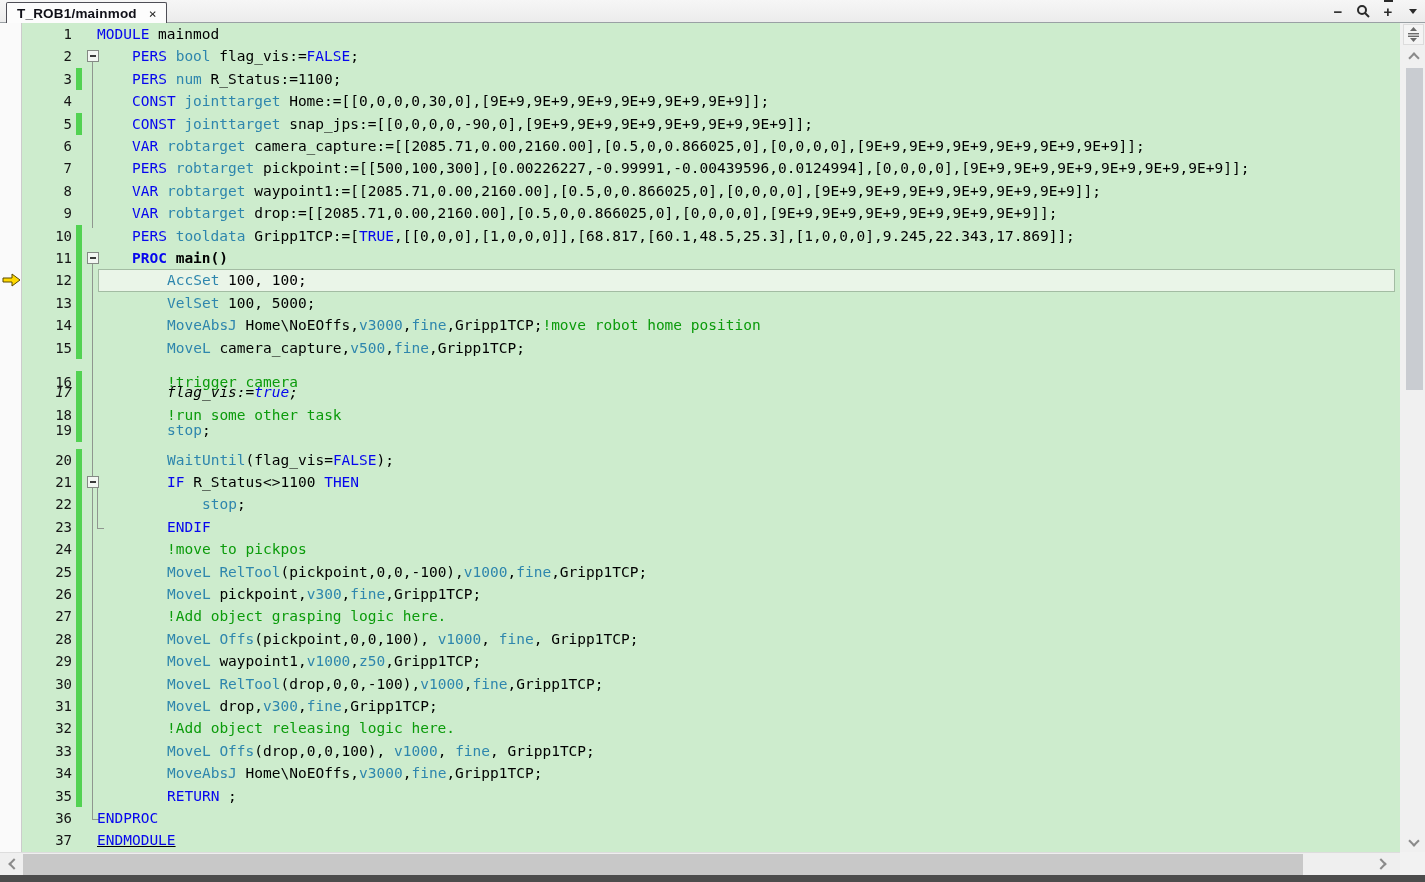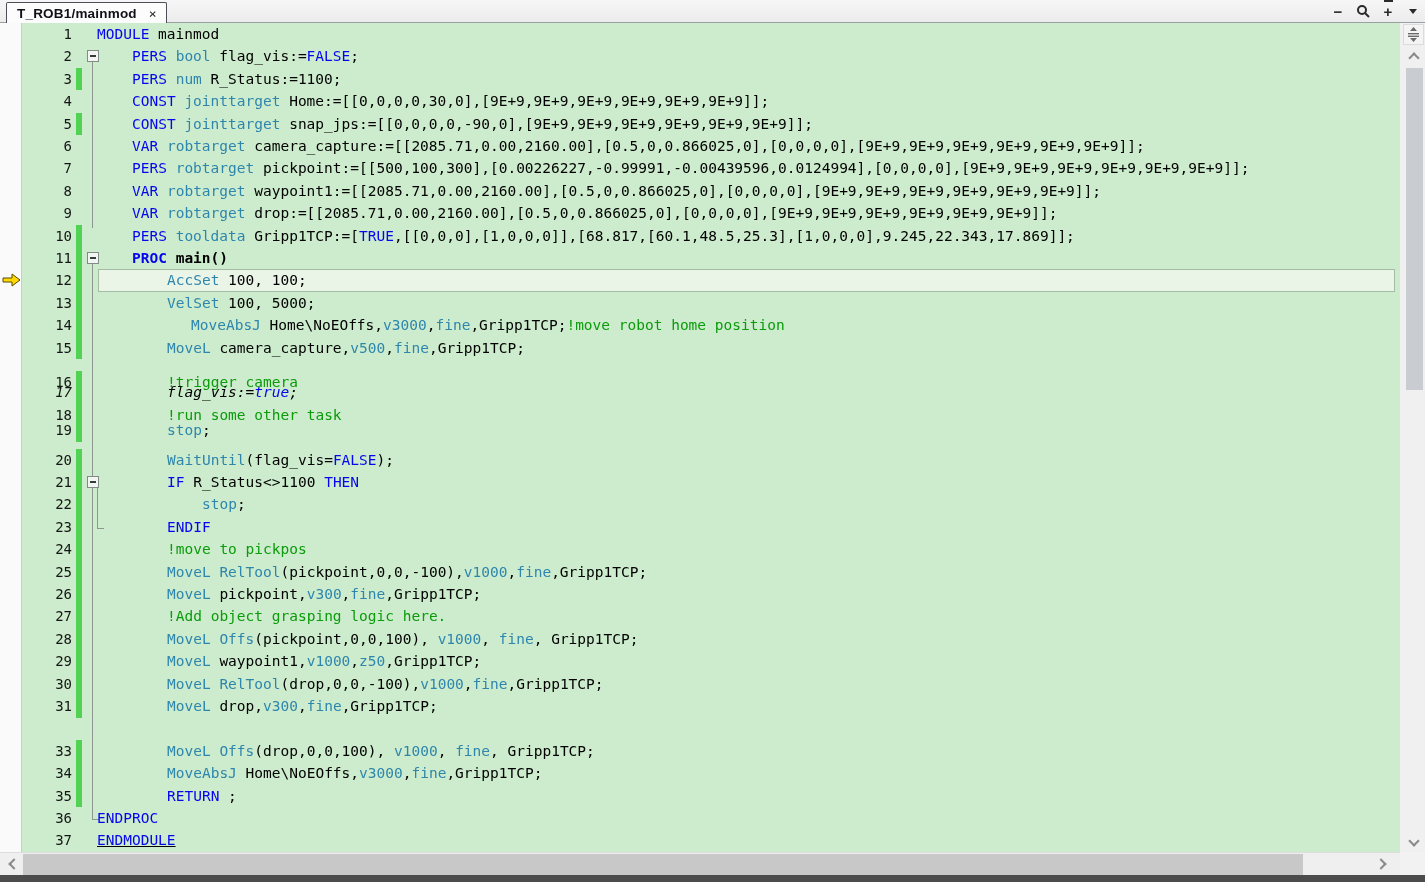--- a/index.html
+++ b/index.html
@@ -156,21 +156,21 @@
         <div class="current-box"></div>
         <span class="ln">12</span>
         <div class="bar"></div>
         <div class="code" style="padding-left: 145px;"><span class="seg-t">AccSet</span><span class="seg-p"> 100, 100;</span></div>
       </div>
       <div class="row" style="top: 268.8px;">
         <span class="ln">13</span>
         <div class="bar"></div>
         <div class="code" style="padding-left: 145px;"><span class="seg-t">VelSet</span><span class="seg-p"> 100, 5000;</span></div>
       </div>
-      <div class="row" style="top: 291.2px; padding-left: 24px;">
+      <div class="row" style="top: 291.2px;">
         <span class="ln">14</span>
         <div class="bar"></div>
         <div class="code" style="padding-left: 145px;"><span class="seg-t">MoveAbsJ</span><span class="seg-p"> Home\NoEOffs,</span><span class="seg-t">v3000</span><span class="seg-p">,</span><span class="seg-t">fine</span><span class="seg-p">,Gripp1TCP;</span><span class="seg-c">!move robot home position</span></div>
       </div>
       <div class="row" style="top: 313.6px;">
         <span class="ln">15</span>
         <div class="bar"></div>
         <div class="code" style="padding-left: 145px;"><span class="seg-t">MoveL</span><span class="seg-p"> camera_capture,</span><span class="seg-t">v500</span><span class="seg-p">,</span><span class="seg-t">fine</span><span class="seg-p">,Gripp1TCP;</span></div>
       </div>
       <div class="row" style="top: 336px; margin-top: 12px;">
@@ -246,20 +246,25 @@
       </div>
       <div class="row" style="top: 649.6px;">
         <span class="ln">30</span>
         <div class="bar"></div>
         <div class="code" style="padding-left: 145px;"><span class="seg-t">MoveL</span><span class="seg-p"> </span><span class="seg-t">RelTool</span><span class="seg-p">(drop,0,0,-100),</span><span class="seg-t">v1000</span><span class="seg-p">,</span><span class="seg-t">fine</span><span class="seg-p">,Gripp1TCP;</span></div>
       </div>
       <div class="row" style="top: 672px;">
         <span class="ln">31</span>
         <div class="bar"></div>
         <div class="code" style="padding-left: 145px;"><span class="seg-t">MoveL</span><span class="seg-p"> drop,</span><span class="seg-t">v300</span><span class="seg-p">,</span><span class="seg-t">fine</span><span class="seg-p">,Gripp1TCP;</span></div>
+      </div>
+      <div class="row" style="top: 694.4px;">
+        <span class="ln">32</span>
+        <div class="bar"></div>
+        <div class="code" style="padding-left: 145px;"><span class="seg-c">!Add object releasing logic here.</span></div>
       </div>
       <div class="row" style="top: 716.8px;">
         <span class="ln">33</span>
         <div class="bar"></div>
         <div class="code" style="padding-left: 145px;"><span class="seg-t">MoveL</span><span class="seg-p"> </span><span class="seg-t">Offs</span><span class="seg-p">(drop,0,0,100), </span><span class="seg-t">v1000</span><span class="seg-p">, </span><span class="seg-t">fine</span><span class="seg-p">, Gripp1TCP;</span></div>
       </div>
       <div class="row" style="top: 739.2px;">
         <span class="ln">34</span>
         <div class="bar"></div>
         <div class="code" style="padding-left: 145px;"><span class="seg-t">MoveAbsJ</span><span class="seg-p"> Home\NoEOffs,</span><span class="seg-t">v3000</span><span class="seg-p">,</span><span class="seg-t">fine</span><span class="seg-p">,Gripp1TCP;</span></div>

